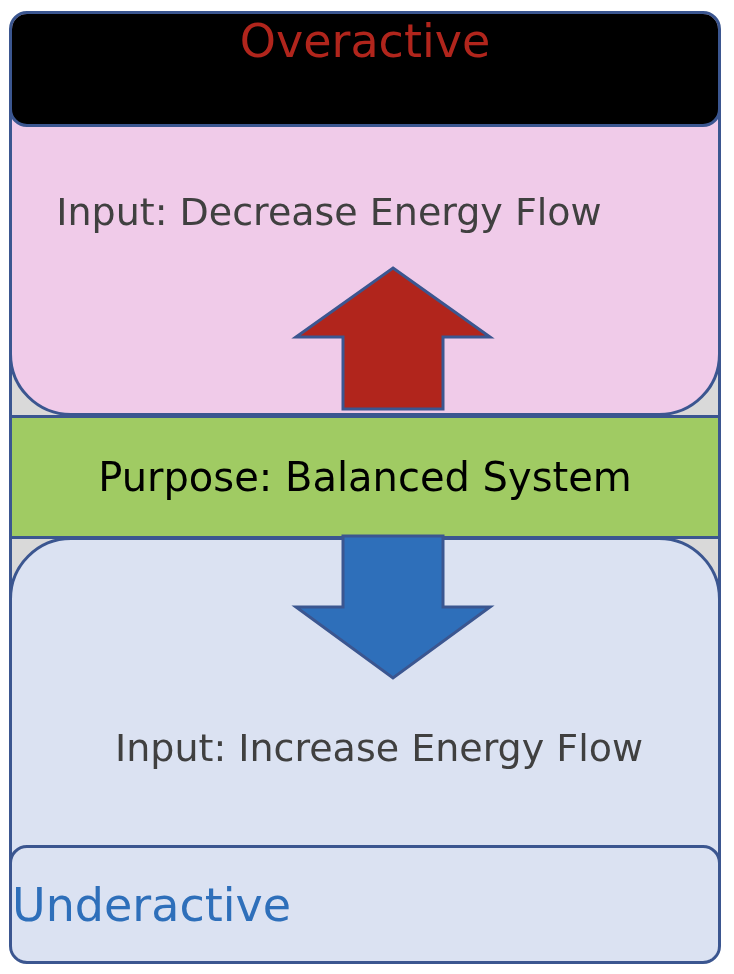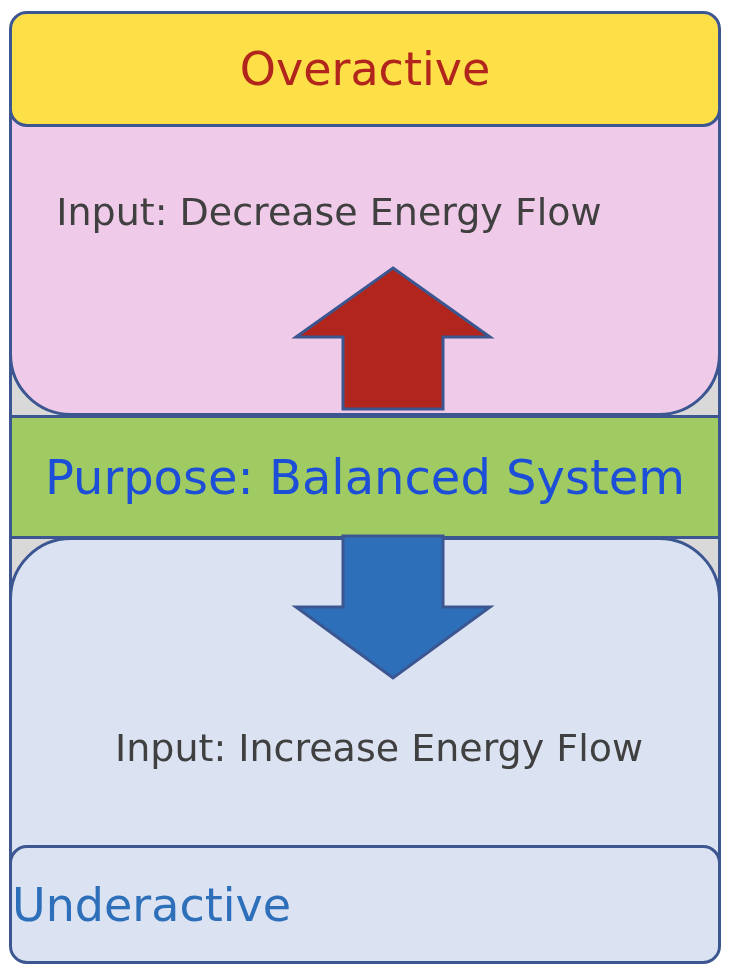--- a/index.html
+++ b/index.html
@@ -35,25 +35,24 @@
       background: #f0cbe9;
       border: 3px solid #3b5690;
       border-radius: 18px 18px 62px 62px;
     }
     .overactive-header {
       position: absolute;
       left: -3px;
       top: -3px;
       width: 706px;
       height: 110px;
-      background: #fde047;
+      background: #000000;
       border: 3px solid #3b5690;
       border-radius: 18px;
       display: flex;
-      align-items: center;
       justify-content: center;
     }
     .overactive-label {
       color: #b1251c;
       font-size: 46px;
     }
     .decrease-text {
       position: absolute;
       left: 0;
       top: 176px;
@@ -69,22 +68,22 @@
       width: 706px;
       height: 118px;
       background: #a0cb63;
       border-top: 3px solid #3b5690;
       border-bottom: 3px solid #3b5690;
       display: flex;
       align-items: center;
       justify-content: center;
     }
     .purpose-label {
-      color: #1d4ed8;
-      font-size: 48px;
+      color: #000000;
+      font-size: 40px;
     }
     .bottom-box {
       position: absolute;
       left: -3px;
       top: 523px;
       width: 706px;
       height: 421px;
       background: #dbe2f2;
       border: 3px solid #3b5690;
       border-radius: 62px 62px 18px 18px;

